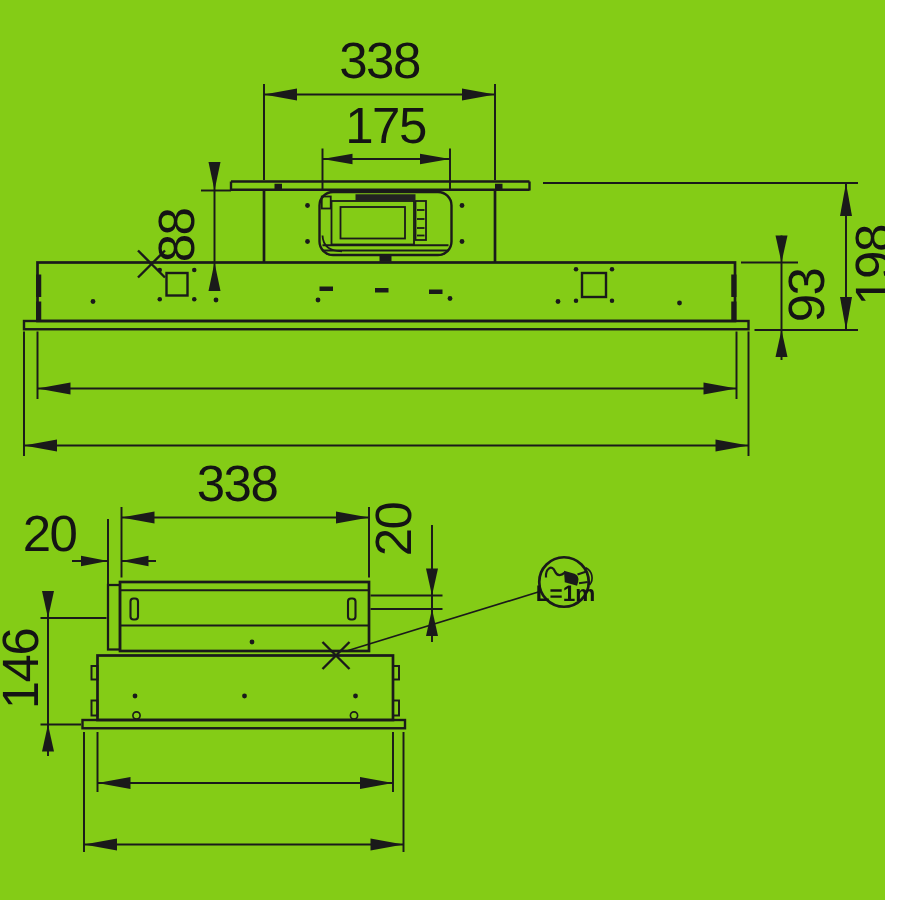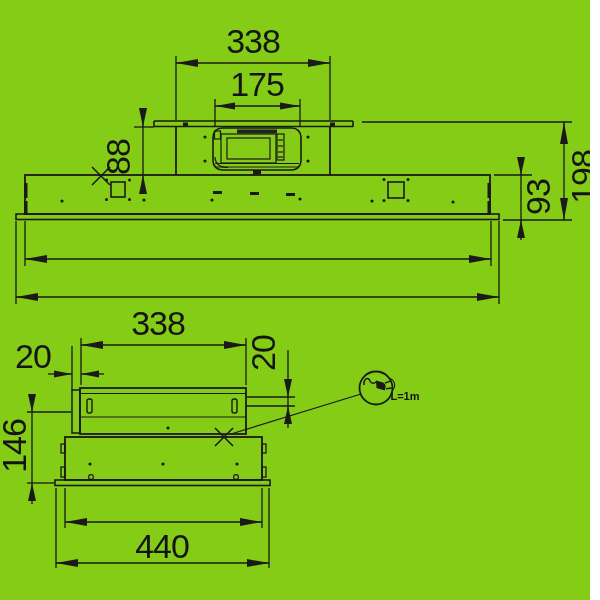--- a/index.html
+++ b/index.html
@@ -8,22 +8,22 @@
     font-family:Liberation Sans, sans-serif;color:#111;
   }
   svg{position:absolute;left:0;top:0;}
   .dim-label{
     position:absolute;font-size:34px;line-height:1;color:#141414;
     letter-spacing:-1px;white-space:nowrap;
     transform:translate(-50%,-50%);
   }
   .dim-label.vert{transform:translate(-50%,-50%) rotate(-90deg);}
   .cable-label{
-    position:absolute;font-size:11px;font-weight:bold;line-height:1;color:#141414;
-    transform:translate(-50%,-50%);letter-spacing:0;margin-left:28px;
+    position:absolute;font-size:15px;font-weight:bold;line-height:1;color:#141414;
+    transform:translate(-50%,-50%);letter-spacing:0;
   }
 </style>
 </head>
 <body>
 
 <div class="canvas">
 
 <svg width="600" height="600" viewBox="0 0 600 600">
   <g stroke="#1a1a1a" fill="none" stroke-linecap="butt">
 
@@ -251,17 +251,16 @@
 <div class="dim-label" style="left:253px;top:41px;">338</div>
 <div class="dim-label" style="left:257px;top:84px;">175</div>
 <div class="dim-label vert" style="left:118px;top:157px;">88</div>
 <div class="dim-label vert" style="left:538px;top:197px;">93</div>
 <div class="dim-label vert" style="left:583px;top:177px;">198</div>
 
 <div class="dim-label" style="left:158px;top:323px;">338</div>
 <div class="dim-label" style="left:33px;top:356px;">20</div>
 <div class="dim-label vert" style="left:263px;top:353px;">20</div>
 <div class="dim-label vert" style="left:14px;top:446px;">146</div>
-<div class="dim-label" style="left:162px;top:546px;">440</div>
 
 <div class="cable-label" style="left:377px;top:396px;">L=1m</div>
 
 </div>
 
 </body></html>

